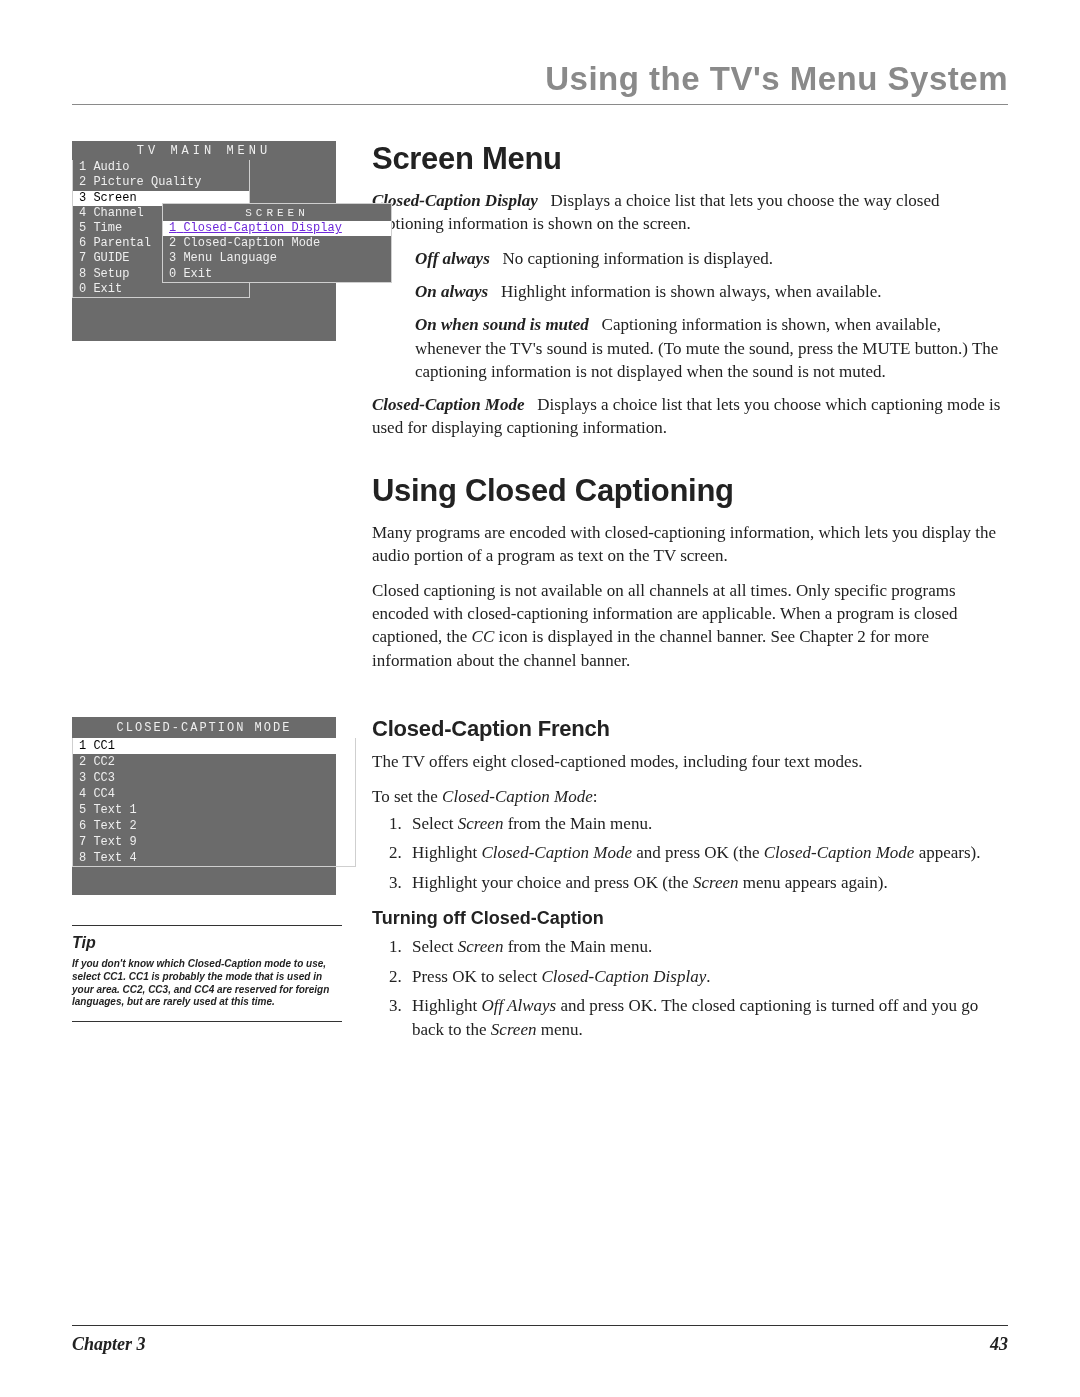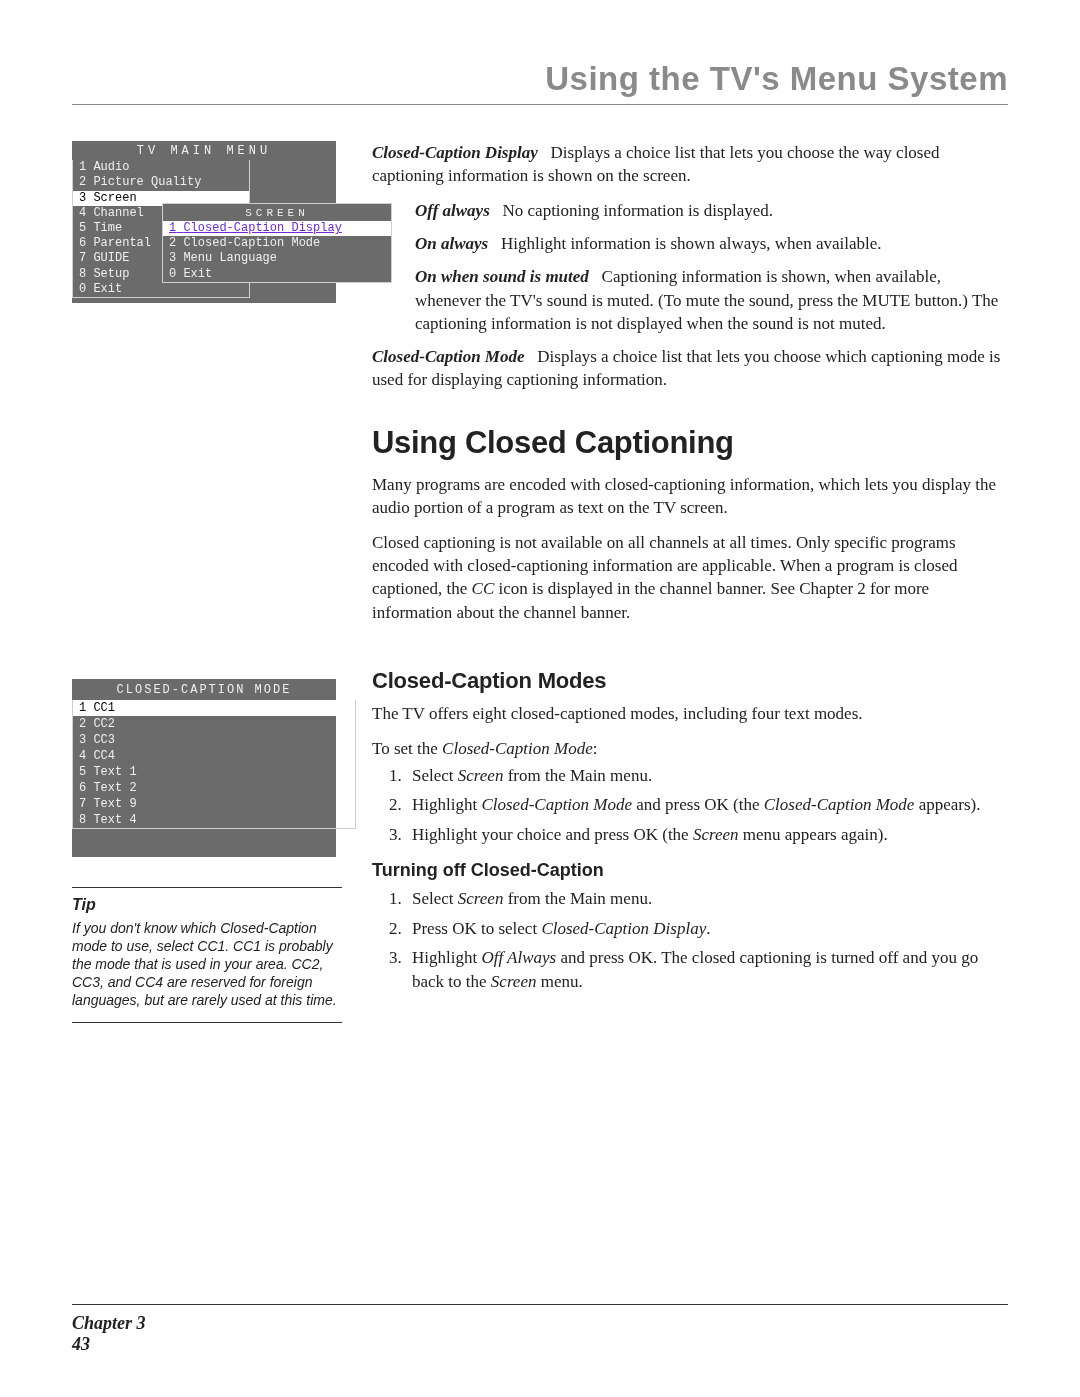--- a/index.html
+++ b/index.html
@@ -27,21 +27,21 @@
     display: grid;
     grid-template-columns: 270px 1fr;
     column-gap: 30px;
   }
   .left-col { }
   .right-col { padding-right: 6px; }
 
   
   .tv-menu-wrap {
     width: 264px;
-    height: 162px;
+    height: 200px;
     background: #6b6b6b;
     position: relative;
     font-family: "Courier New", monospace;
     font-size: 12px;
     line-height: 1.1;
     color: #efefef;
     margin-bottom: 24px;
   }
   .tv-menu-title {
     text-align: center;
@@ -124,23 +124,23 @@
     padding: 8px 0 12px 0;
     font-family: Arial, Helvetica, sans-serif;
   }
   .tip-title {
     font-style: italic;
     font-weight: bold;
     font-size: 16px;
     margin-bottom: 6px;
   }
   .tip-text {
-    font-size: 14px;
+    font-size: 10px;
     font-style: italic;
-    font-weight: normal;
+    font-weight: bold;
     line-height: 1.28;
   }
 
   
   h1.section {
     font-family: Arial, Helvetica, sans-serif;
     font-size: 31px;
     font-weight: bold;
     margin-bottom: 12px;
     letter-spacing: -0.3px;
@@ -190,21 +190,20 @@
 
   
   .page-footer {
     position: absolute;
     left: 72px; right: 72px; bottom: 42px;
     border-top: 1.5px solid #333;
     display: flex;
     justify-content: space-between;
     padding-top: 8px;
     font-family: Georgia, serif;
-    flex-direction: column;
   }
   .footer-left { font-style: italic; font-weight: bold; font-size: 18px; }
   .footer-right { font-style: italic; font-weight: bold; font-size: 18px; }
 
   
   .left-spacer-1 { height: 352px; }
 
 </style>
 </head>
 <body>
@@ -255,20 +254,21 @@
 
     <div class="tip-box">
       <div class="tip-title">Tip</div>
       <div class="tip-text">If you don't know which Closed-Caption mode to use, select CC1. CC1 is probably the mode that is used in your area. CC2, CC3, and CC4 are reserved for foreign languages, but are rarely used at this time.</div>
     </div>
 
   </div>
 
   <div class="right-col">
 
+    <h1 class="section">Screen Menu</h1>
 
     <p class="para">
       <span class="lead">Closed-Caption Display</span>&nbsp;&nbsp;&nbsp;<span>Displays a choice list that lets you choose the way closed captioning information is shown on the screen.</span>
     </p>
 
     <div class="indent-block">
       <p class="para"><span class="lead">Off always</span>&nbsp;&nbsp;&nbsp;<span>No captioning information is displayed.</span></p>
       <p class="para"><span class="lead">On always</span>&nbsp;&nbsp;&nbsp;<span>Highlight information is shown always, when available.</span></p>
       <p class="para"><span class="lead">On when sound is muted</span>&nbsp;&nbsp;&nbsp;<span>Captioning information is shown, when available, whenever the TV's sound is muted. (To mute the sound, press the MUTE button.) The captioning information is not displayed when the sound is not muted.</span></p>
     </div>
@@ -277,21 +277,21 @@
       <span class="lead">Closed-Caption Mode</span>&nbsp;&nbsp;&nbsp;<span>Displays a choice list that lets you choose which captioning mode is used for displaying captioning information.</span>
     </p>
 
 
     <h1 class="section" style="margin-top:34px">Using Closed Captioning</h1>
     <p class="para">Many programs are encoded with closed-captioning information, which lets you display the audio portion of a program as text on the TV screen.</p>
     <p class="para">
       <span>Closed captioning is not available on all channels at all times. Only specific programs encoded with closed-captioning information are applicable. When a program is closed captioned, the </span><span class="em">CC</span><span> icon is displayed in the channel banner. See Chapter 2 for more information about the channel banner.</span>
     </p>
 
-    <h2 class="subsection" style="margin-top:44px">Closed-Caption Modes</h2>
+    <h2 class="subsection" style="margin-top:44px">Closed-Caption French</h2>
     <p class="para">The TV offers eight closed-captioned modes, including four text modes.</p>
     <p class="para" style="margin-bottom:4px">
       <span>To set the </span><span class="em">Closed-Caption Mode</span><span>:</span>
     </p>
     <ol class="steps">
       <li><span>Select </span><span class="em">Screen</span><span> from the Main menu.</span></li>
       <li><span>Highlight </span><span class="em">Closed-Caption Mode</span><span> and press OK  (the </span><span class="em">Closed-Caption Mode</span><span> appears).</span></li>
       <li><span>Highlight your choice and press OK (the </span><span class="em">Screen</span><span> menu appears again).</span></li>
     </ol>
 

